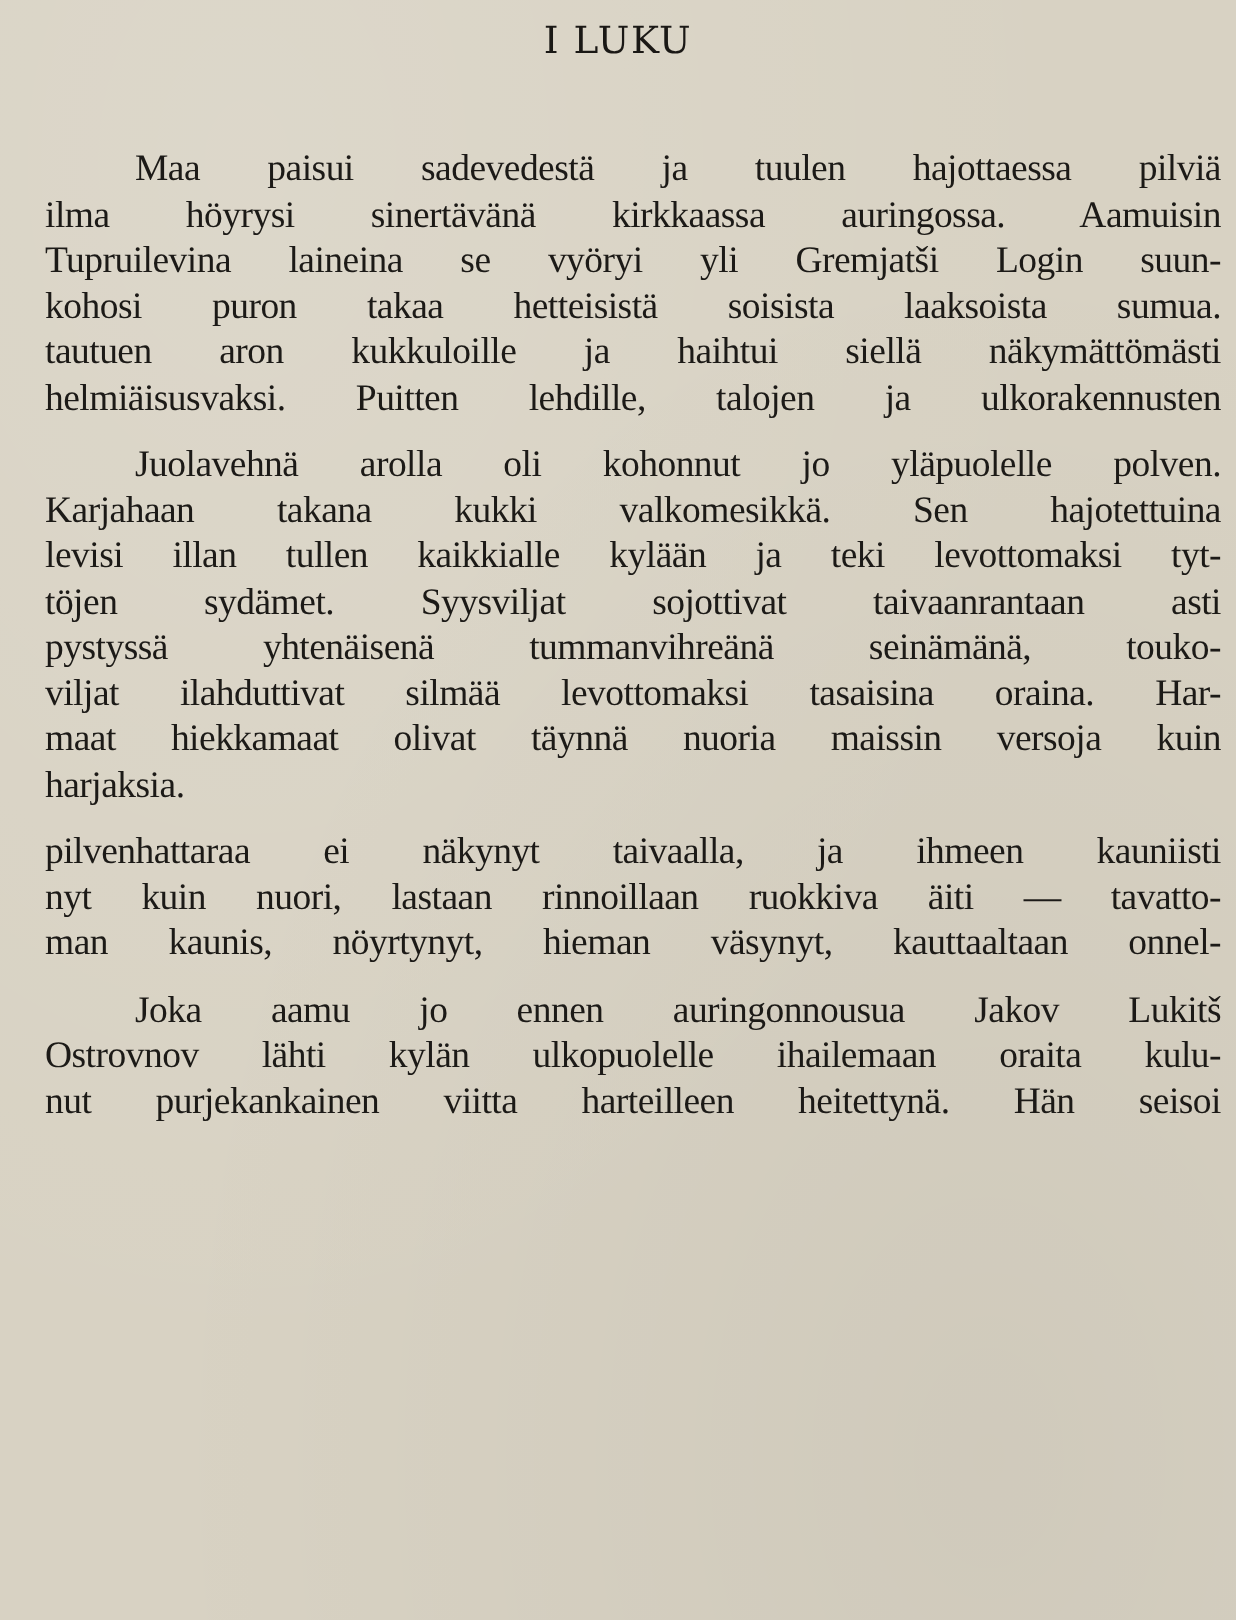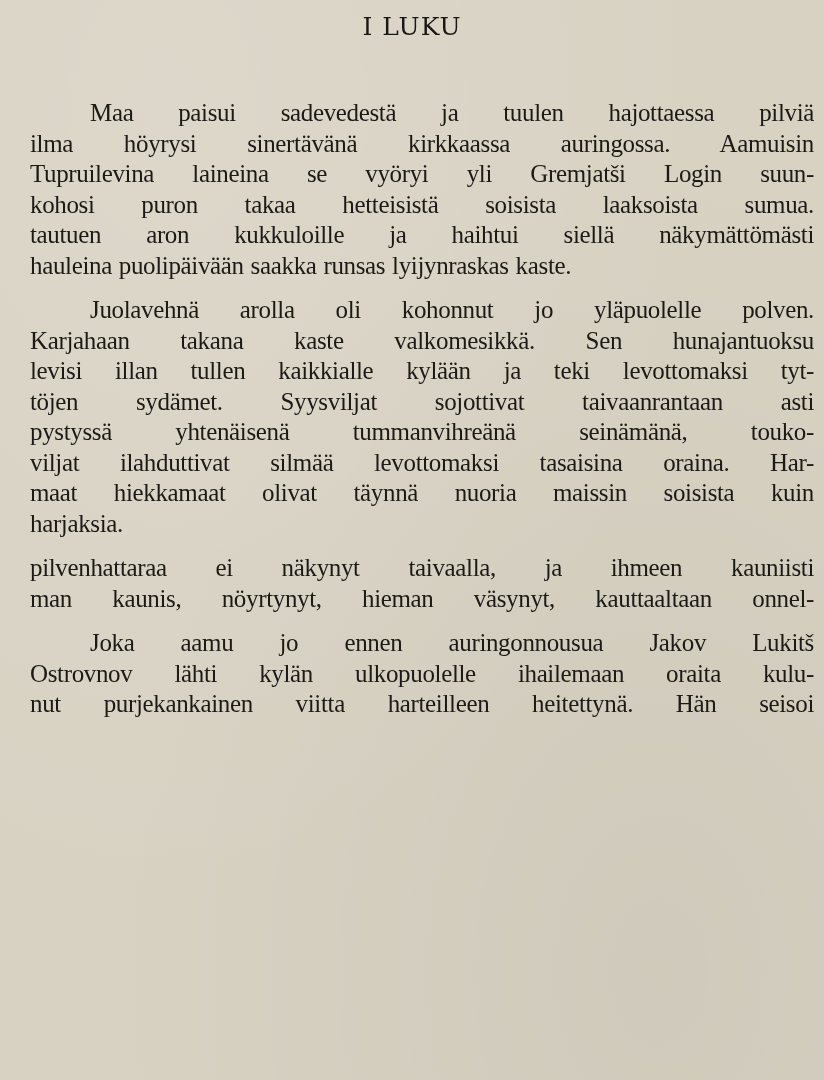--- a/index.html
+++ b/index.html
@@ -84,36 +84,37 @@
   <div class="chapter-title">I LUKU</div>
 
   <div class="body-text">
 
     <div class="para">
       <span class="line first">Maa paisui sadevedestä ja tuulen hajottaessa pilviä</span>
       <span class="line">ilma höyrysi sinertävänä kirkkaassa auringossa. Aamuisin</span>
       <span class="line">Tupruilevina laineina se vyöryi yli Gremjatši Login suun-</span>
       <span class="line">kohosi puron takaa hetteisistä soisista laaksoista sumua.</span>
       <span class="line">tautuen aron kukkuloille ja haihtui siellä näkymättömästi</span>
-      <span class="line last">hauleina puolipäivään saakka runsas lyijynraskas kaste.</span>
+      <span class="line">helmiäisusvaksi. Puitten lehdille, talojen ja ulkorakennusten</span>
     </div>
 
     <div class="para">
       <span class="line first">Juolavehnä arolla oli kohonnut jo yläpuolelle polven.</span>
-      <span class="line">Karjahaan takana kaste valkomesikkä. Sen hunajantuoksu</span>
+      <span class="line">Karjahaan takana kukki valkomesikkä. Sen hajotettuina</span>
       <span class="line">levisi illan tullen kaikkialle kylään ja teki levottomaksi tyt-</span>
       <span class="line">töjen sydämet. Syysviljat sojottivat taivaanrantaan asti</span>
       <span class="line">pystyssä yhtenäisenä tummanvihreänä seinämänä, touko-</span>
       <span class="line">viljat ilahduttivat silmää levottomaksi tasaisina oraina. Har-</span>
-      <span class="line">maat hiekkamaat olivat täynnä nuoria maissin soisista kuin</span>
+      <span class="line">maat hiekkamaat olivat täynnä nuoria maissin versoja kuin</span>
       <span class="line last">harjaksia.</span>
     </div>
 
     <div class="para">
       <span class="line">pilvenhattaraa ei näkynyt taivaalla, ja ihmeen kauniisti</span>
+      <span class="line">nyt kuin nuori, lastaan rinnoillaan ruokkiva äiti — tavatto-</span>
       <span class="line">man kaunis, nöyrtynyt, hieman väsynyt, kauttaaltaan onnel-</span>
     </div>
 
     <div class="para">
       <span class="line first">Joka aamu jo ennen auringonnousua Jakov Lukitš</span>
       <span class="line">Ostrovnov lähti kylän ulkopuolelle ihailemaan oraita kulu-</span>
       <span class="line">nut purjekankainen viitta harteilleen heitettynä. Hän seisoi</span>
     </div>
   </div>
 

